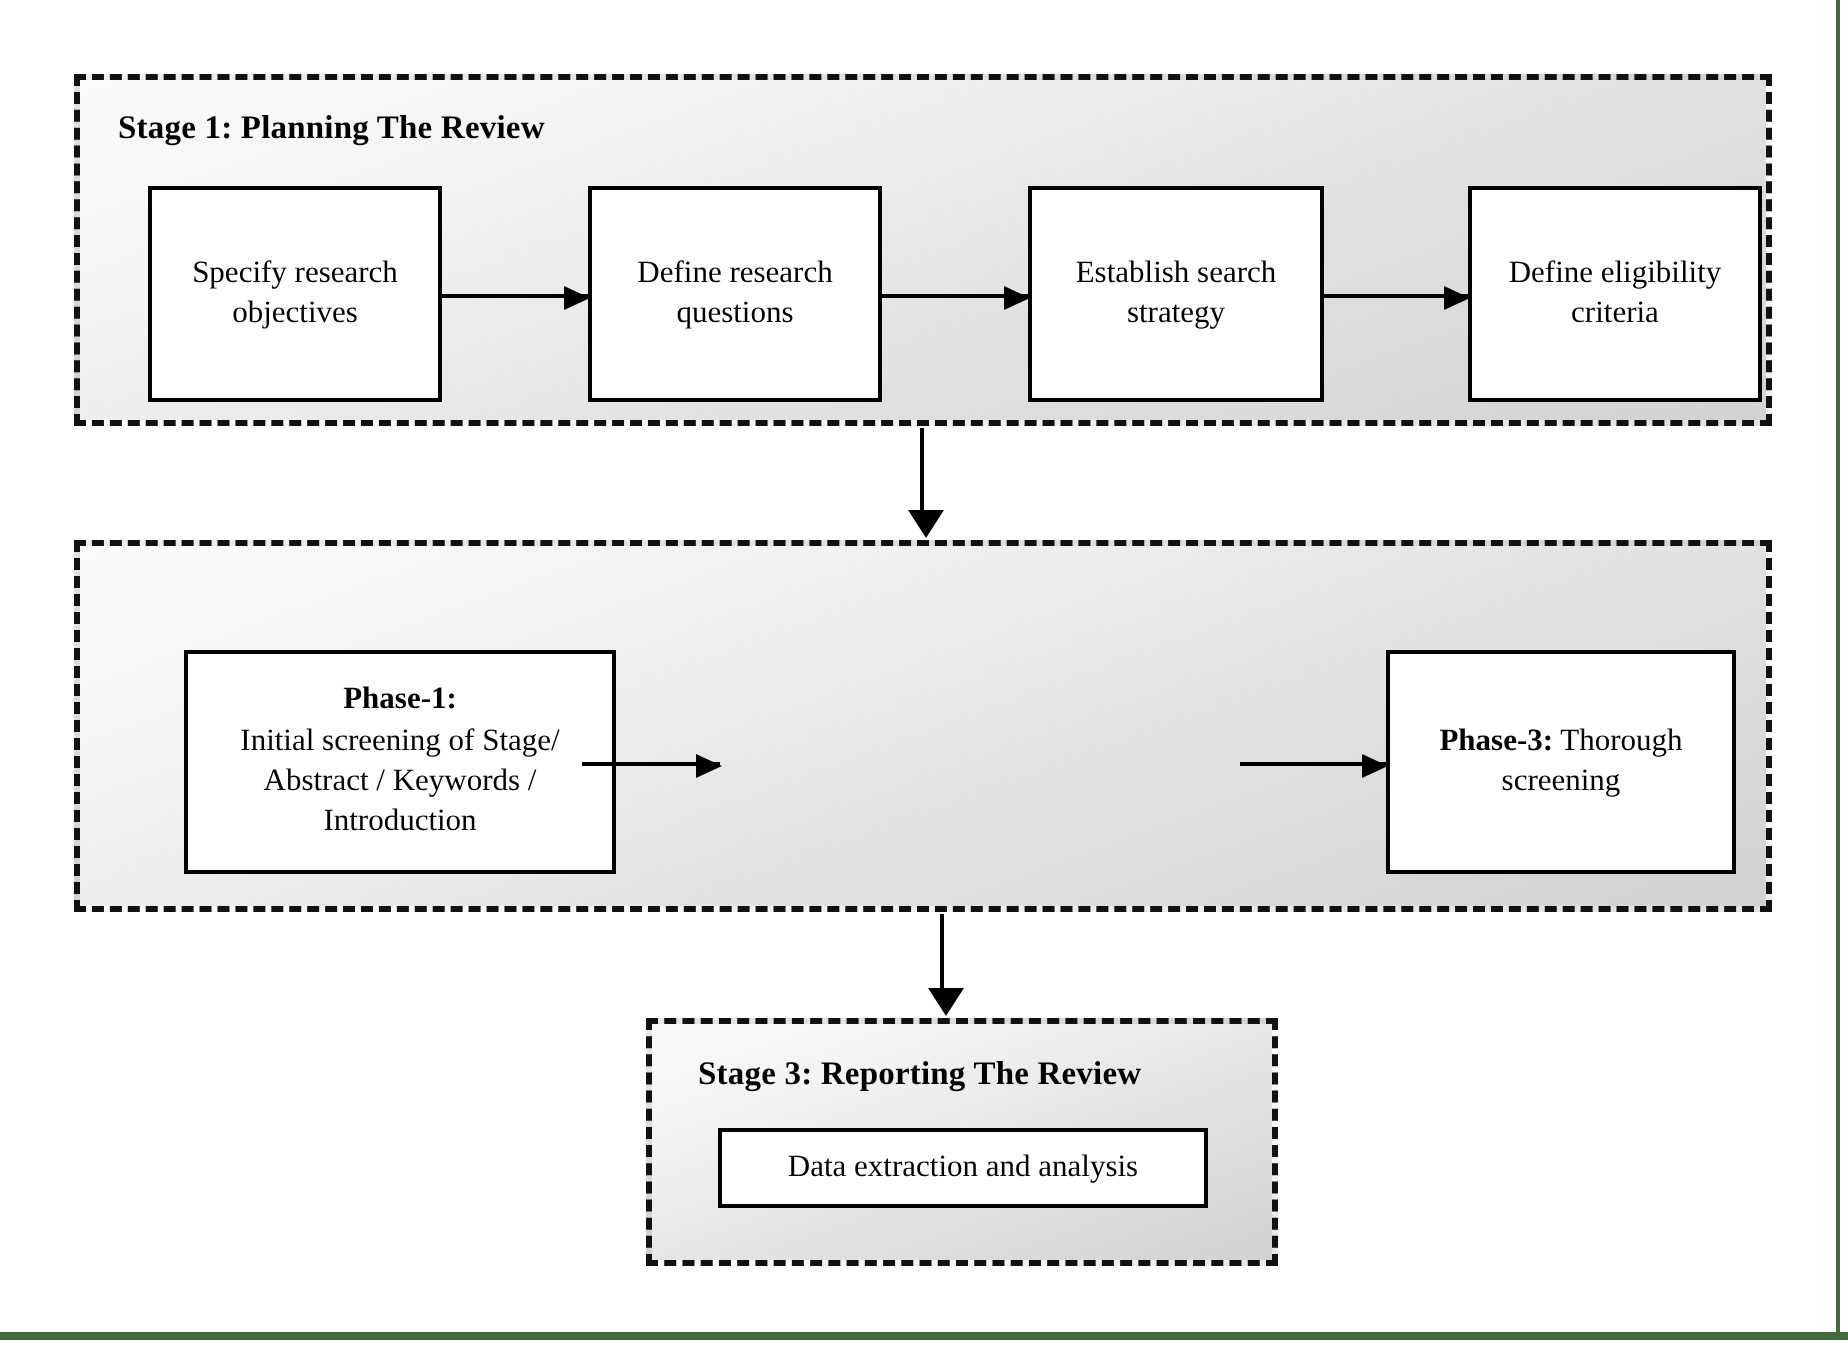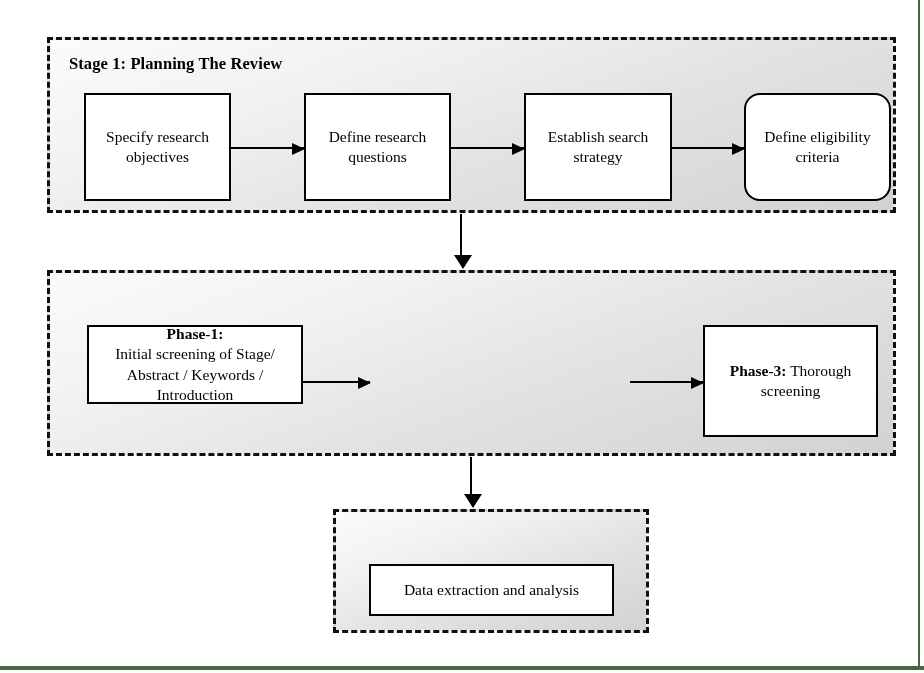--- a/index.html
+++ b/index.html
@@ -22,21 +22,20 @@
     width: 924px;
     height: 673px;
   }
 
   
   .stage {
     position: absolute;
     box-sizing: border-box;
     border: 3px dashed #111111;
     background: linear-gradient(160deg, #fbfbfb 0%, #f2f2f2 28%, #e2e2e2 60%, #d2d2d2 100%);
-    margin-left: 10px;
   }
   .stage-title {
     position: absolute;
     font-weight: bold;
     font-size: 16.5px;
     letter-spacing: 0.1px;
     white-space: nowrap;
     line-height: 1;
   }
 
@@ -121,30 +120,30 @@
     </div>
 
     <div class="arrow-h" style="left:401px; top:107px; width:73px;"></div>
 
     <div class="pbox" style="left:474px; top:53px; width:148px; height:108px;">
       <span class="inner">Establish search strategy</span>
     </div>
 
     <div class="arrow-h" style="left:621px; top:107px; width:73px;"></div>
 
-    <div class="pbox" style="left:694px; top:53px; width:147px; height:108px;border-radius:16px;">
+    <div class="pbox" style="left:694px; top:53px; width:147px; height:108px;">
       <span class="inner">Define eligibility criteria</span>
     </div>
   </div>
 
   <div class="arrow-v" style="left:460px; top:214px; height:42px;"></div>
 
   <div class="stage" style="left:37px; top:270px; width:849px; height:186px;">
 
-    <div class="pbox" style="left:37px; top:52px; width:216px; height:79px;">
+    <div class="pbox" style="left:52px; top:52px; width:216px; height:112px;">
       <span class="inner">
         <b>Phase-1:</b><br>
         <span>Initial screening  of Stage/ Abstract / Keywords / Introduction</span>
       </span>
     </div>
 
     <div class="arrow-h" style="left:251px; top:108px; width:69px;"></div>
 
 
     <div class="arrow-h" style="left:580px; top:108px; width:73px;"></div>
@@ -153,22 +152,23 @@
       <span class="inner">
         <b>Phase-3:</b>
         <span>Thorough screening</span>
       </span>
     </div>
   </div>
 
   <div class="arrow-v" style="left:470px; top:457px; height:38px;"></div>
 
   <div class="stage" style="left:323px; top:509px; width:316px; height:124px;">
+    <div class="stage-title" style="left:23px; top:17px;">Stage 3: Reporting The Review</div>
 
-    <div class="pbox" style="left:33px; top:52px; width:245px; height:52px;">
+    <div class="pbox" style="left:33px; top:52px; width:245px; height:40px;">
       <span class="inner">Data extraction and analysis</span>
     </div>
   </div>
 
   <div class="rule-right" style="left:918px; top:0px; height:668px; background:#44693d;"></div>
   <div class="rule-bottom" style="top:666px; background:#44693d;"></div>
 
 </div>
 
 </body></html>

